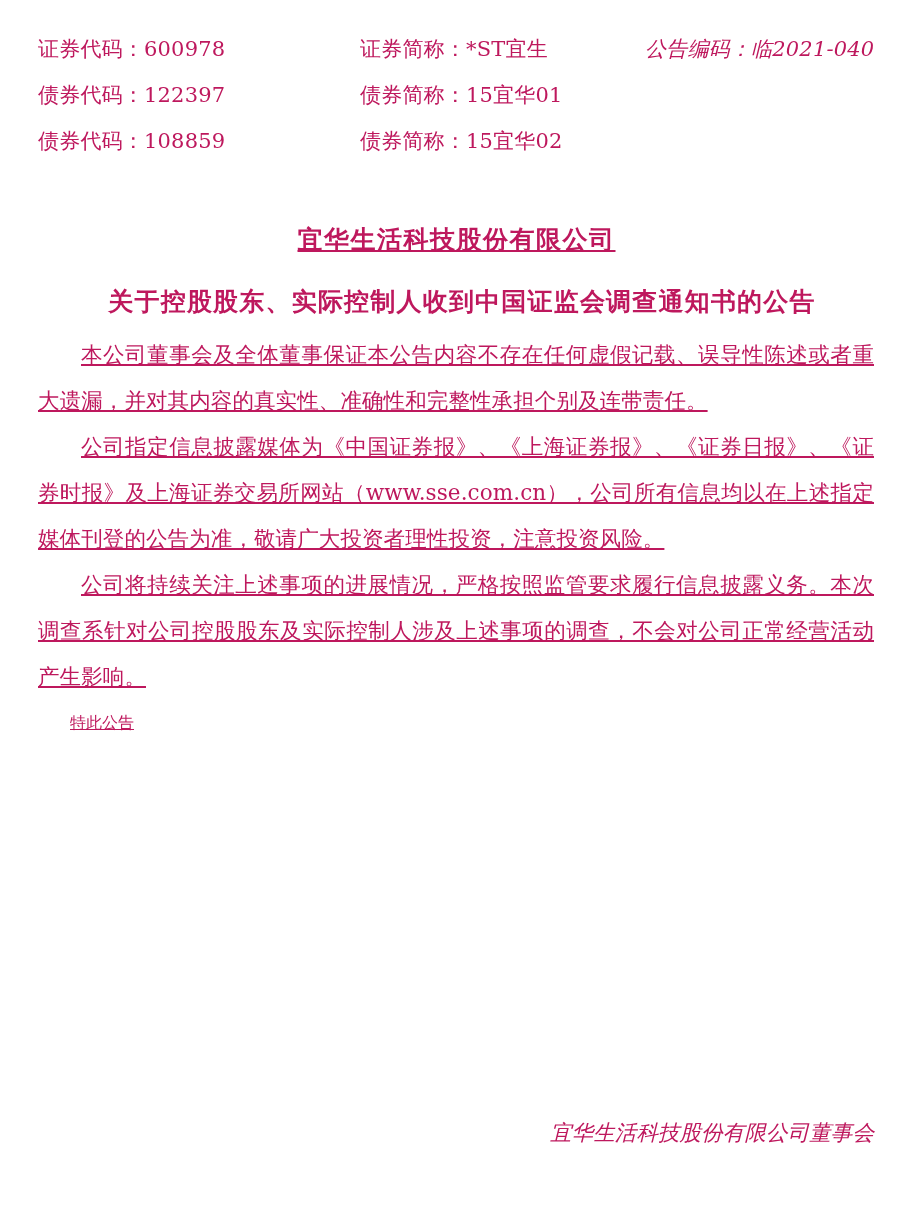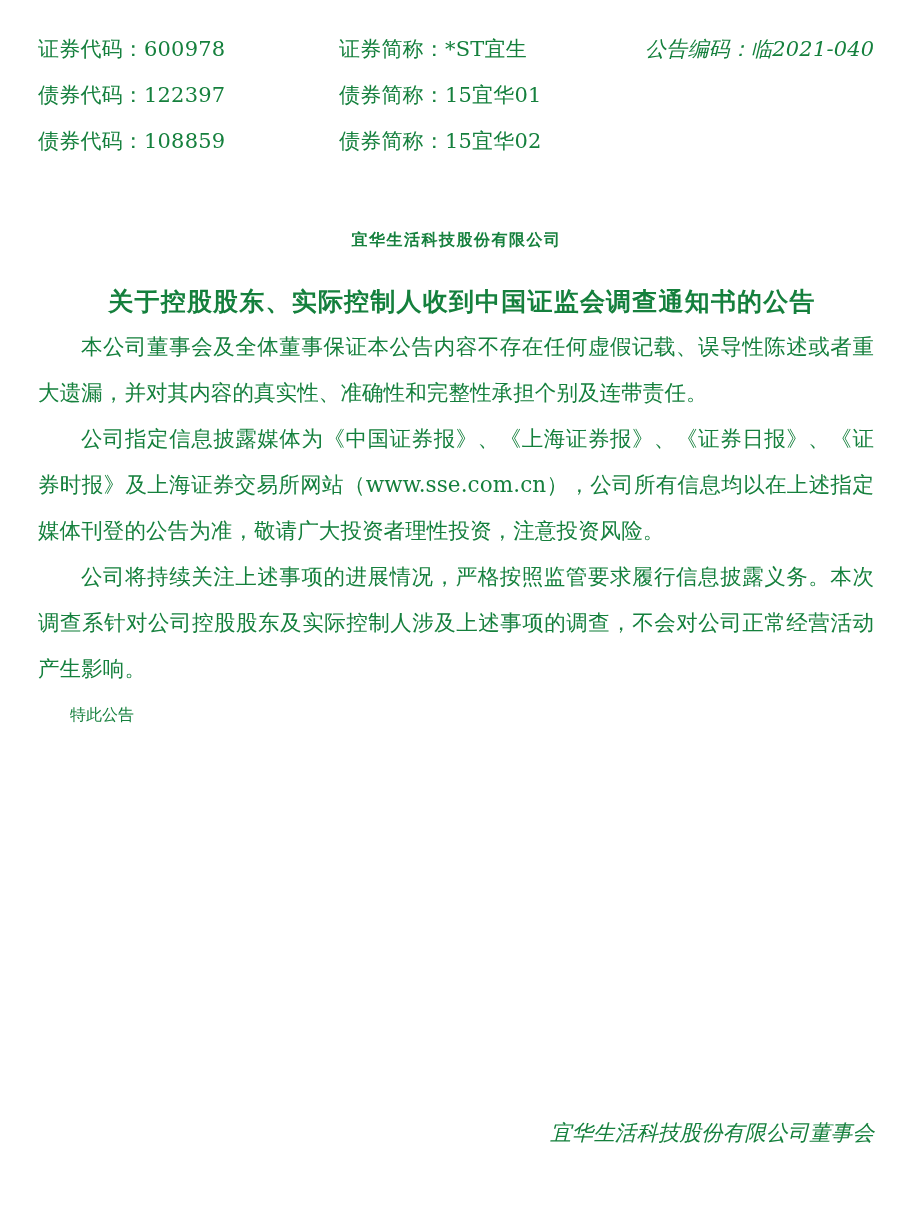--- a/index.html
+++ b/index.html
@@ -7,21 +7,21 @@
     padding: 0;
     background: #ffffff;
   }
   .page {
     position: relative;
     width: 913px;
     height: 1152px;
     background: #ffffff;
     overflow: hidden;
     font-family: "DejaVu Serif", "Liberation Serif", serif;
-    color: #15803d;
+    color: #be185d;
     box-sizing: border-box;
   }
 
   
   .meta-block {
     position: absolute;
     top: 26px;
     left: 0;
     width: 913px;
   }
@@ -31,57 +31,59 @@
     line-height: 46px;
     font-size: 21px;
   }
   .meta-cell {
     position: absolute;
     white-space: nowrap;
     font-size: 21px;
     letter-spacing: 0.2px;
   }
   .meta-c1 { left: 38px; }
-  .meta-c2 { left: 339px; }
+  .meta-c2 { left: 360px; }
   .meta-c3 { left: 645px; font-style: italic; }
   .meta-val {
     font-family: "DejaVu Serif", "Liberation Serif", serif;
   }
 
   
   .title-wrap {
     position: absolute;
     top: 218px;
     left: 0;
     width: 913px;
     text-align: center;
   }
   .doc-title-1 {
-    font-size: 16px;
+    font-size: 25px;
     font-weight: bold;
     letter-spacing: 1.5px;
     line-height: 44px;
     font-family: "DejaVu Sans", "Liberation Sans", sans-serif;
+    text-decoration: underline;
   }
   .doc-title-2 {
     font-size: 25px;
     font-weight: bold;
     letter-spacing: 1.2px;
     line-height: 44px;
     margin-top: 18px;
     font-family: "DejaVu Sans", "Liberation Sans", sans-serif;
     padding-left: 11px;
   }
 
   
   .body-wrap {
     position: absolute;
-    top: 324px;
+    top: 332px;
     left: 38px;
     width: 836px;
+    text-decoration: underline;
   }
   .para {
     font-size: 21.5px;
     line-height: 46px;
     text-align: justify;
     text-justify: inter-character;
     text-indent: 2em;
     letter-spacing: 0.1px;
     margin: 0;
   }

